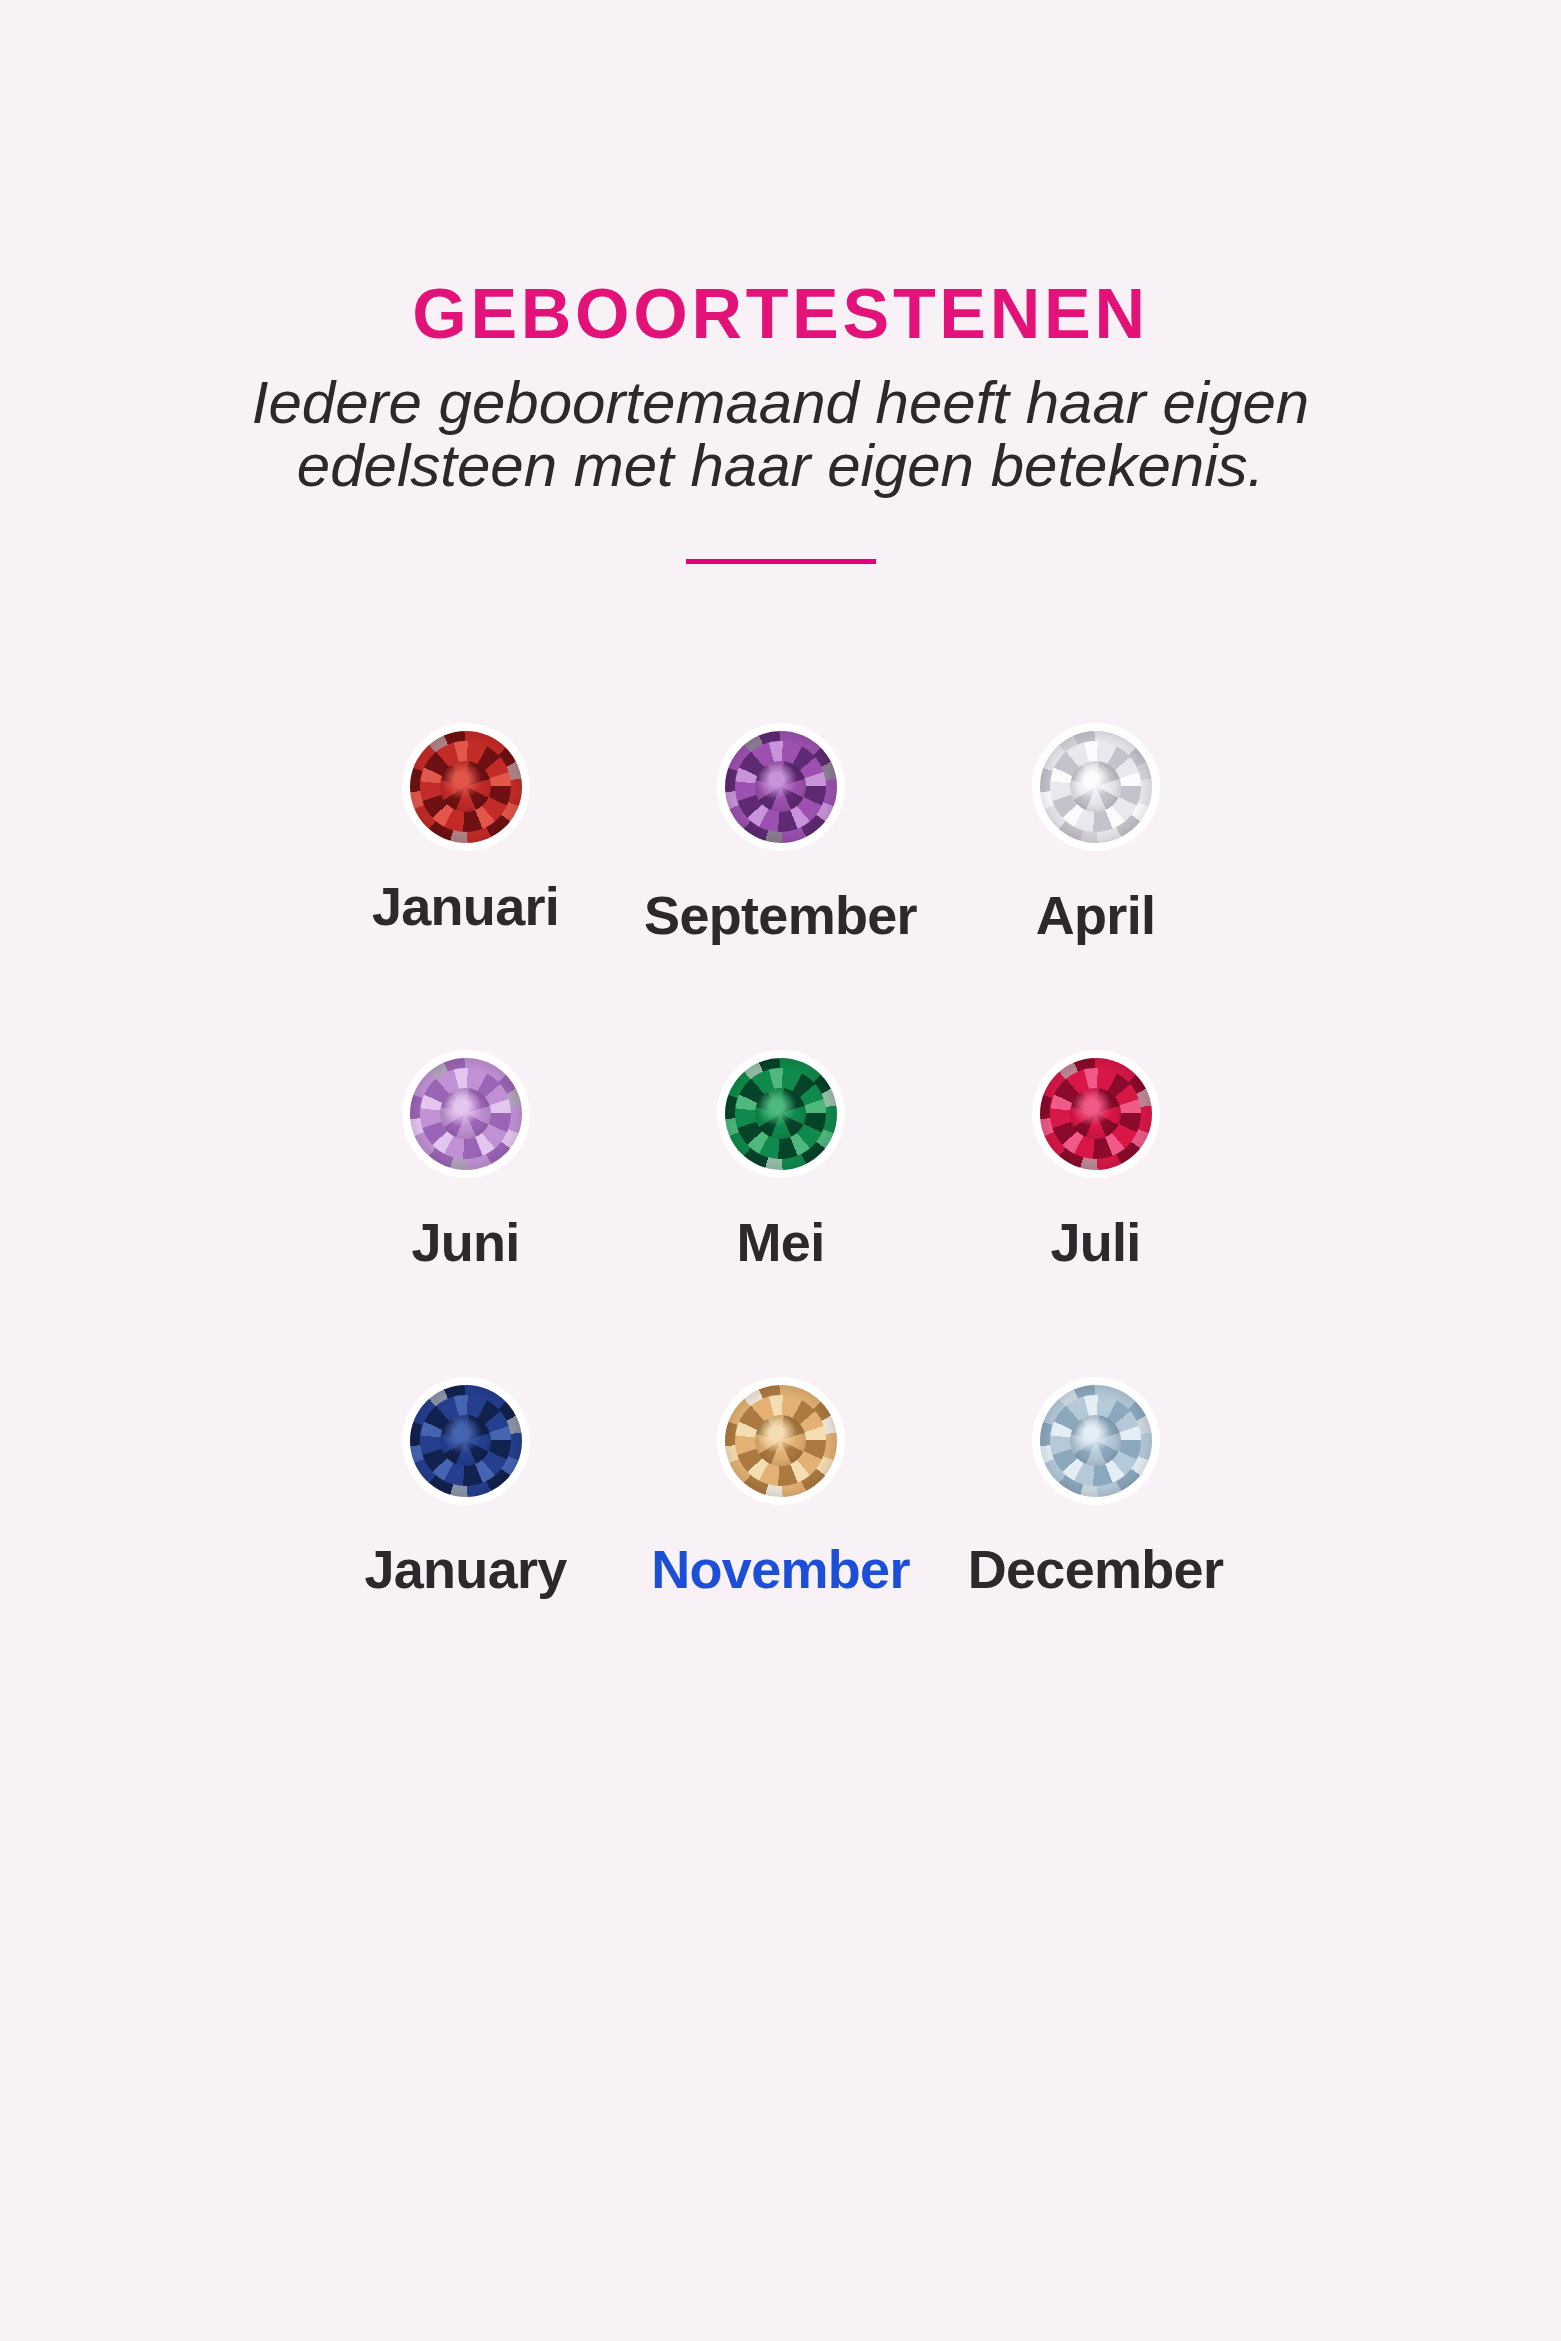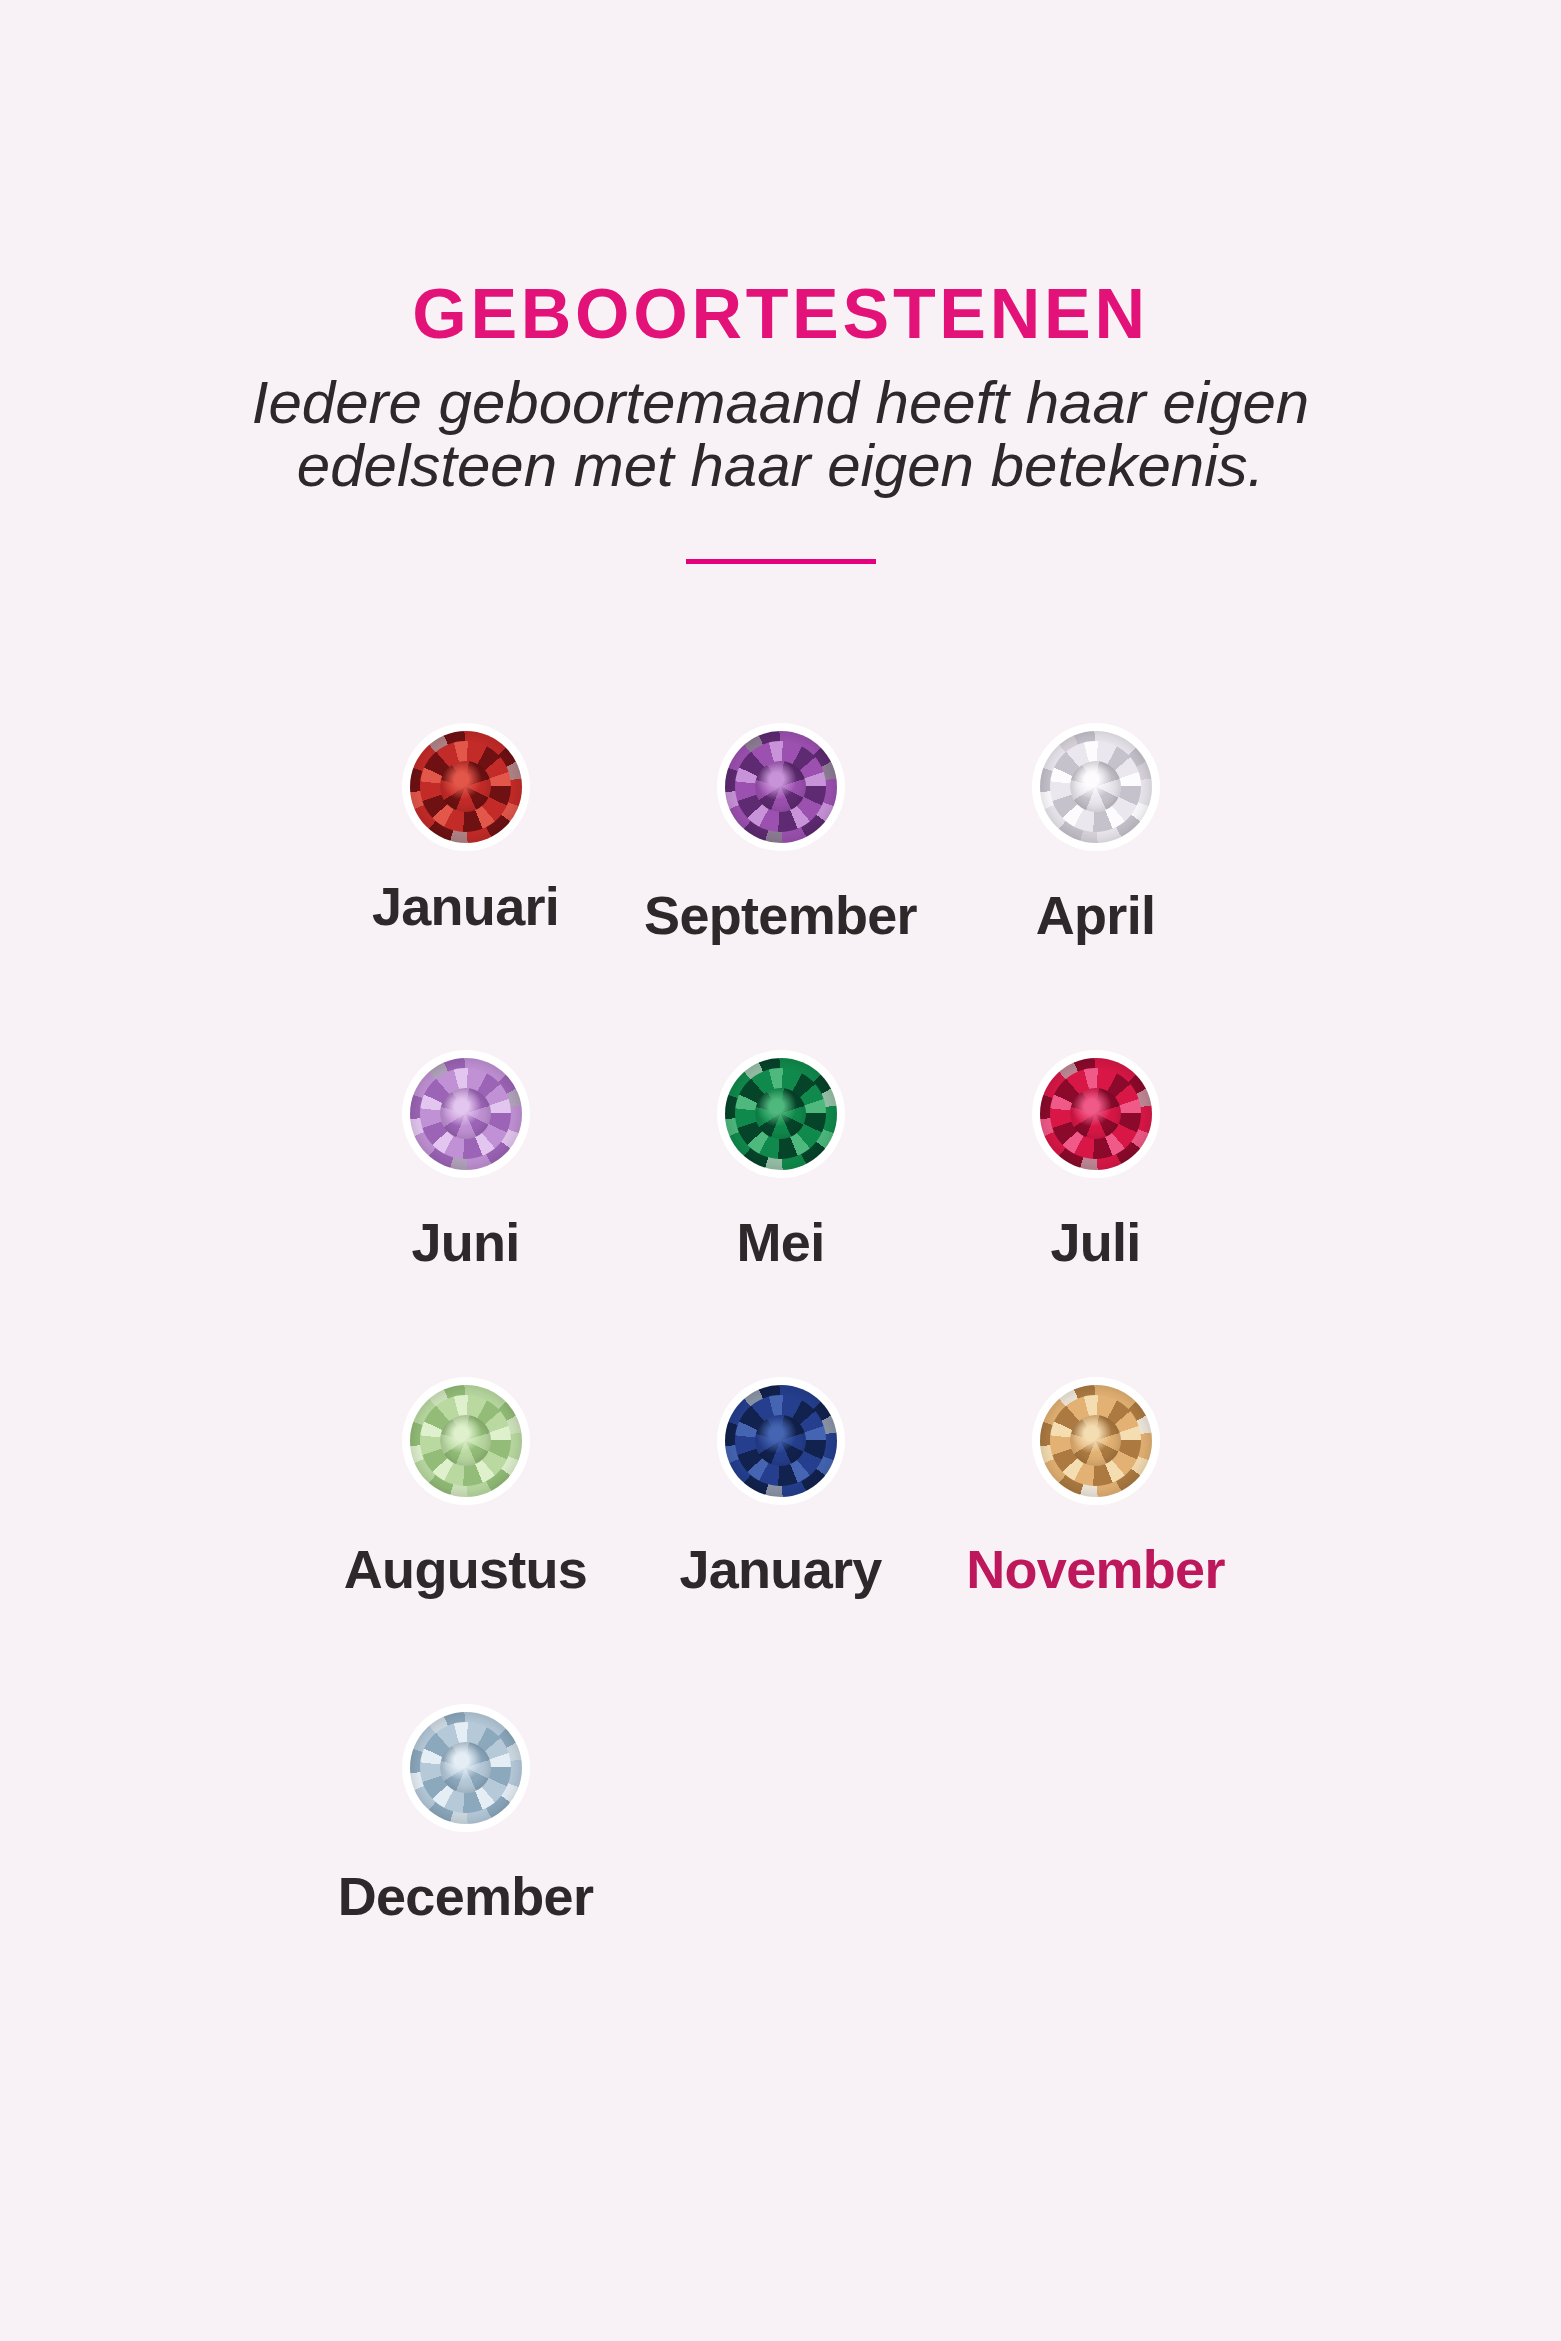--- a/index.html
+++ b/index.html
@@ -162,40 +162,34 @@
       <figcaption class="month" style="color: rgb(46, 40, 43);">Mei</figcaption>
     </figure>
 
     <figure class="cell">
       <div class="ring">
         <div class="gem" style="--c: #d91747; --dk: #8b0a2c; --lt: #f05a88; --gl: #c08896;"></div>
       </div>
       <figcaption class="month" style="color: rgb(46, 40, 43);">Juli</figcaption>
     </figure>
 
-    <figure class="cell">
-      <div class="ring">
-        <div class="gem" style="--c: #b9d9a1; --dk: #92bc77; --lt: #def0cc; --gl: #cfe4bc;"></div>
-      </div>
-      <figcaption class="month" style="color: rgb(46, 40, 43);">Augustus</figcaption>
-    </figure>
 
     <figure class="cell">
       <div class="ring">
         <div class="gem" style="--c: #253f8e; --dk: #12224e; --lt: #4565b2; --gl: #8b95a7;"></div>
       </div>
       <figcaption class="month" style="color: rgb(46, 40, 43);">January</figcaption>
     </figure>
 
 
     <figure class="cell">
       <div class="ring">
         <div class="gem" style="--c: #e2b173; --dk: #ac7a41; --lt: #f5ddb2; --gl: #efe7da;"></div>
       </div>
-      <figcaption class="month" style="color: #be185d;">November</figcaption>
+      <figcaption class="month" style="color: #1d4ed8;">November</figcaption>
     </figure>
 
     <figure class="cell">
       <div class="ring">
         <div class="gem" style="--c: #b5c9d9; --dk: #8ca8bd; --lt: #e5eef5; --gl: #cedae3;"></div>
       </div>
       <figcaption class="month" style="color: rgb(46, 40, 43);">December</figcaption>
     </figure>
 
   </div>

